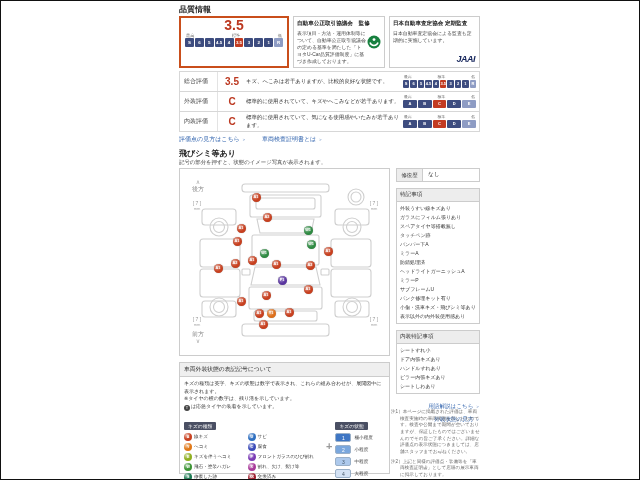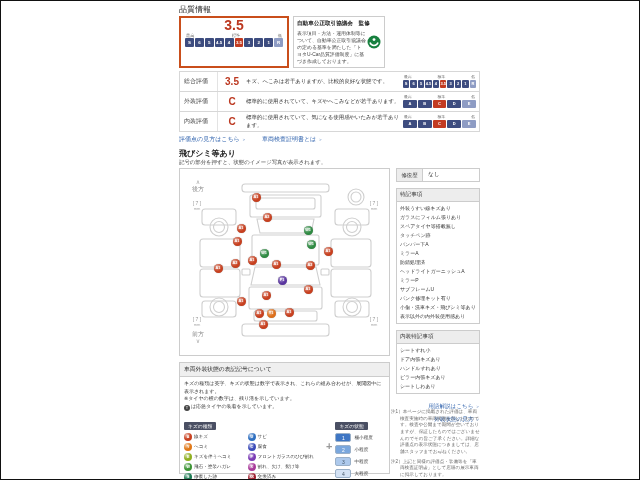--- a/index.html
+++ b/index.html
@@ -1,21 +1,21 @@
 <!DOCTYPE html>
 <html><head>
 <meta charset="utf-8">
 <style>
   html,body{margin:0;padding:0;background:#fff;}
   *{box-sizing:border-box;}
   body{font-family:"Liberation Sans","DejaVu Sans",sans-serif;color:#333;}
   #screen{position:relative;width:640px;height:480px;border:1px solid #111;background:#fff;overflow:hidden;}
   .content{position:absolute;left:178px;top:0;width:301px;height:480px;}
 
-  .h1{position:absolute;left:0;top:3px;font-size:8px;font-weight:normal;color:#222;}
+  .h1{position:absolute;left:0;top:3px;font-size:8px;font-weight:bold;color:#222;}
 
   
   .boxes{position:absolute;left:0;top:15px;width:301px;display:flex;gap:4px;}
   .score-box{width:110px;height:52px;border:2px solid #c94e1b;background:#fff;}
   .score-head{background:#c94e1b;color:#fff;font-size:7.5px;font-weight:bold;text-align:center;padding:2px 0;}
   .score-val{font-size:14px;font-weight:bold;color:#bc3820;text-align:center;line-height:15px;}
   #score-scale{width:98px;margin:0 auto;}
   .info-box{border:1px solid #ccc;padding:3px 3px;background:#fff;height:52px;position:relative;}
   .ib-title{font-size:5.6px;font-weight:bold;color:#222;margin-bottom:2px;}
   .ib-body{font-size:4.9px;line-height:1.45;color:#444;}
@@ -137,20 +137,25 @@
         <div class="ib-body">表示項目・方法・運用体制等について、自動車公正取引協議会の定める基準を満たした「トヨタU-Car品質評価制度」に基づき作成しております。</div>
         <span class="green-logo">
           <svg width="14" height="14" viewBox="0 0 14 14">
             <circle cx="7" cy="7" r="6.5" fill="#17803f"></circle>
             <path d="M3,7.5 A4.2,4.2 0 0 0 11,7.5" stroke="#fff" stroke-width="1.5" fill="none"></path>
             <circle cx="7" cy="4.6" r="1.4" fill="#fff"></circle>
           </svg>
         </span>
       </div>
 
+      <div class="info-box box-jaai">
+        <div class="ib-title">日本自動車査定協会 定期監査</div>
+        <div class="ib-body">日本自動車査定協会による監査も定期的に実施しています。</div>
+        <div class="jaai-logo">JAAI</div>
+      </div>
     </div>
 
     <div id="ratings">
         <div class="rt-row">
           <div class="rt-label">総合評価</div>
           <div class="rt-value">3.5</div>
           <div class="rt-desc">キズ、へこみは若干ありますが、比較的良好な状態です。</div>
           <div class="rt-scale scale">
             <div class="sc-labels">
               <span>最高</span>

